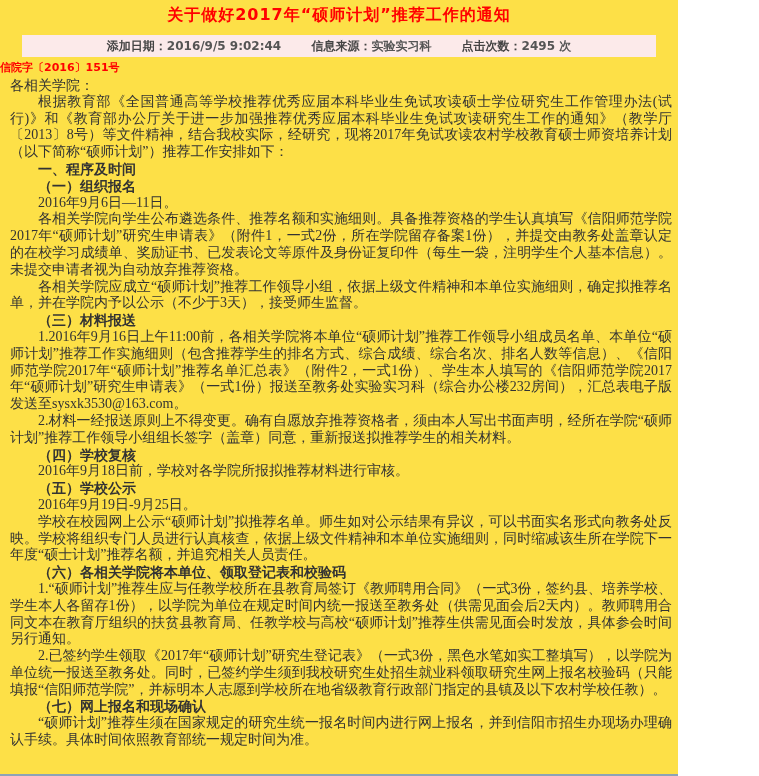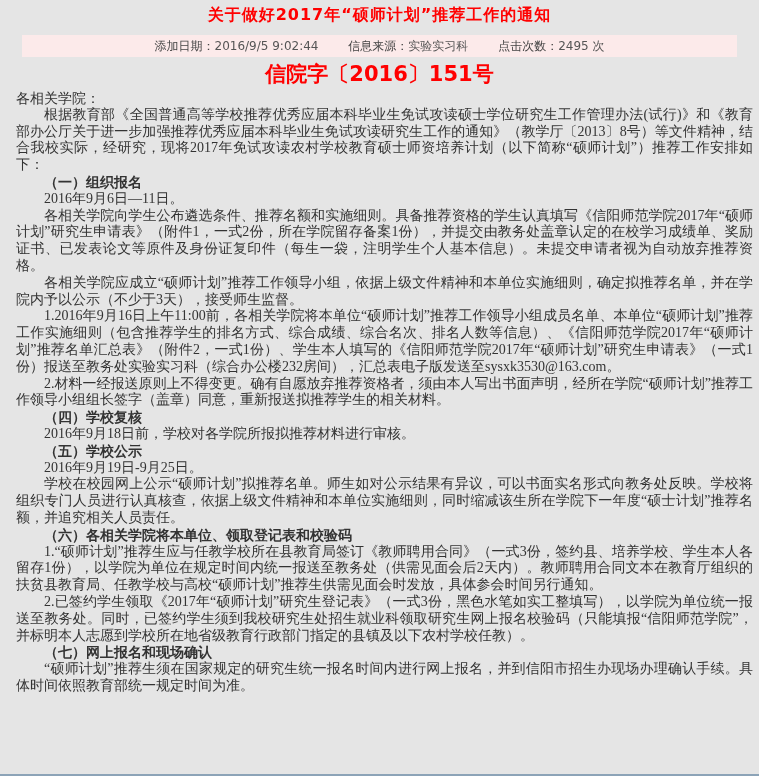--- a/index.html
+++ b/index.html
@@ -3,56 +3,57 @@
 <meta charset="utf-8">
 <style>
   html, body { margin: 0; padding: 0; }
   body {
     width: 759px;
     background: #ffffff;
     font-family: "DejaVu Sans", sans-serif;
   }
   .page {
     position: relative;
-    width: 759px;
+    width: 678px;
     height: 776px;
     overflow: hidden;
-    background: #e5e5e5;
+    background: #fde047;
   }
   .title {
     margin: 5px 0 9px 0;
     text-align: center;
     color: #ff0000;
     font-size: 16px;
     font-weight: bold;
     letter-spacing: 1px;
   }
   .meta-bar {
     margin: 0 22px;
     height: 22px;
     line-height: 22px;
     background: #fceaea;
     text-align: center;
     font-size: 12px;
     color: #444444;
     white-space: nowrap;
+    font-weight: bold;
   }
   .meta-group { display: inline-block; }
   .meta-group + .meta-group { margin-left: 26px; }
   .meta-label { color: #444444; }
   .meta-value { color: #555555; }
   .doc-number {
     margin: 3px 0 2px 0;
-    text-align: center;
+    text-align: left;
     color: #ff0000;
-    font-size: 21px;
+    font-size: 11px;
     font-weight: bold;
   }
   .doc-body {
-    padding: 0 6px 0 16px;
+    padding: 0 6px 0 10px;
     color: #333333;
     font-size: 14px;
     line-height: 16.8px;
     text-align: justify;
   }
   .doc-body p { margin: 0; padding: 0; }
   .salutation { text-indent: 0; }
   .para, .date { text-indent: 2em; font-family: Liberation Serif, serif; }
   .h1, .h2 { text-indent: 2em; font-weight: bold; }
   .footer-line {
@@ -80,24 +81,26 @@
       <span class="meta-label">点击次数：</span><span class="meta-value">2495 次</span>
     </span>
   </div>
 
   <div class="doc-number">信院字〔2016〕151号</div>
 
   <div class="doc-body">
     <p class="salutation">各相关学院：</p>
     <div id="paragraphs">
         <p class="para">根据教育部《全国普通高等学校推荐优秀应届本科毕业生免试攻读硕士学位研究生工作管理办法(试行)》和《教育部办公厅关于进一步加强推荐优秀应届本科毕业生免试攻读研究生工作的通知》（教学厅〔2013〕8号）等文件精神，结合我校实际，经研究，现将2017年免试攻读农村学校教育硕士师资培养计划（以下简称“硕师计划”）推荐工作安排如下：</p>
+        <p class="h1">一、程序及时间</p>
         <p class="h2">（一）组织报名</p>
         <p class="date">2016年9月6日—11日。</p>
         <p class="para">各相关学院向学生公布遴选条件、推荐名额和实施细则。具备推荐资格的学生认真填写《信阳师范学院2017年“硕师计划”研究生申请表》（附件1，一式2份，所在学院留存备案1份），并提交由教务处盖章认定的在校学习成绩单、奖励证书、已发表论文等原件及身份证复印件（每生一袋，注明学生个人基本信息）。未提交申请者视为自动放弃推荐资格。</p>
         <p class="para">各相关学院应成立“硕师计划”推荐工作领导小组，依据上级文件精神和本单位实施细则，确定拟推荐名单，并在学院内予以公示（不少于3天），接受师生监督。</p>
+        <p class="h2">（三）材料报送</p>
         <p class="para">1.2016年9月16日上午11:00前，各相关学院将本单位“硕师计划”推荐工作领导小组成员名单、本单位“硕师计划”推荐工作实施细则（包含推荐学生的排名方式、综合成绩、综合名次、排名人数等信息）、《信阳师范学院2017年“硕师计划”推荐名单汇总表》（附件2，一式1份）、学生本人填写的《信阳师范学院2017年“硕师计划”研究生申请表》（一式1份）报送至教务处实验实习科（综合办公楼232房间），汇总表电子版发送至sysxk3530@163.com。</p>
         <p class="para">2.材料一经报送原则上不得变更。确有自愿放弃推荐资格者，须由本人写出书面声明，经所在学院“硕师计划”推荐工作领导小组组长签字（盖章）同意，重新报送拟推荐学生的相关材料。</p>
         <p class="h2">（四）学校复核</p>
         <p class="date">2016年9月18日前，学校对各学院所报拟推荐材料进行审核。</p>
         <p class="h2">（五）学校公示</p>
         <p class="date">2016年9月19日-9月25日。</p>
         <p class="para">学校在校园网上公示“硕师计划”拟推荐名单。师生如对公示结果有异议，可以书面实名形式向教务处反映。学校将组织专门人员进行认真核查，依据上级文件精神和本单位实施细则，同时缩减该生所在学院下一年度“硕士计划”推荐名额，并追究相关人员责任。</p>
         <p class="h2">（六）各相关学院将本单位、领取登记表和校验码</p>
         <p class="para">1.“硕师计划”推荐生应与任教学校所在县教育局签订《教师聘用合同》（一式3份，签约县、培养学校、学生本人各留存1份），以学院为单位在规定时间内统一报送至教务处（供需见面会后2天内）。教师聘用合同文本在教育厅组织的扶贫县教育局、任教学校与高校“硕师计划”推荐生供需见面会时发放，具体参会时间另行通知。</p>
         <p class="para">2.已签约学生领取《2017年“硕师计划”研究生登记表》（一式3份，黑色水笔如实工整填写），以学院为单位统一报送至教务处。同时，已签约学生须到我校研究生处招生就业科领取研究生网上报名校验码（只能填报“信阳师范学院”，并标明本人志愿到学校所在地省级教育行政部门指定的县镇及以下农村学校任教）。</p>

